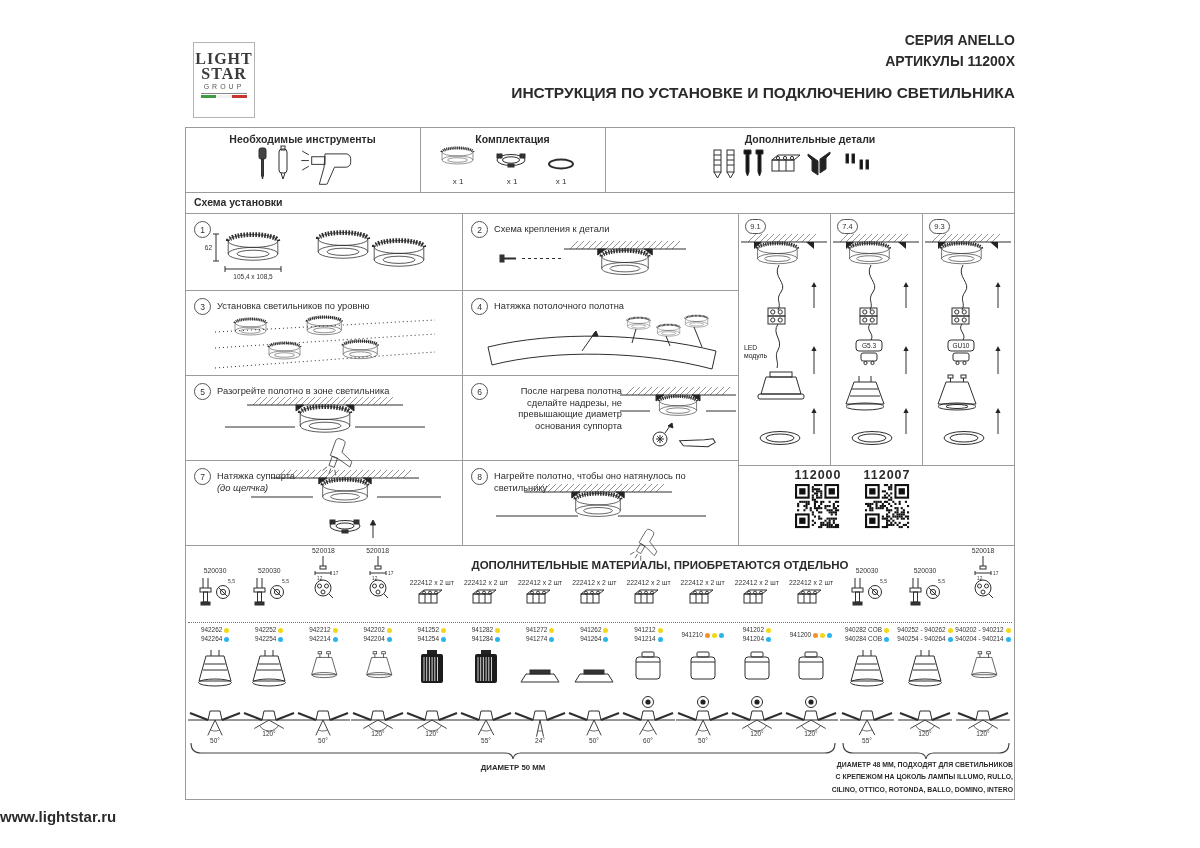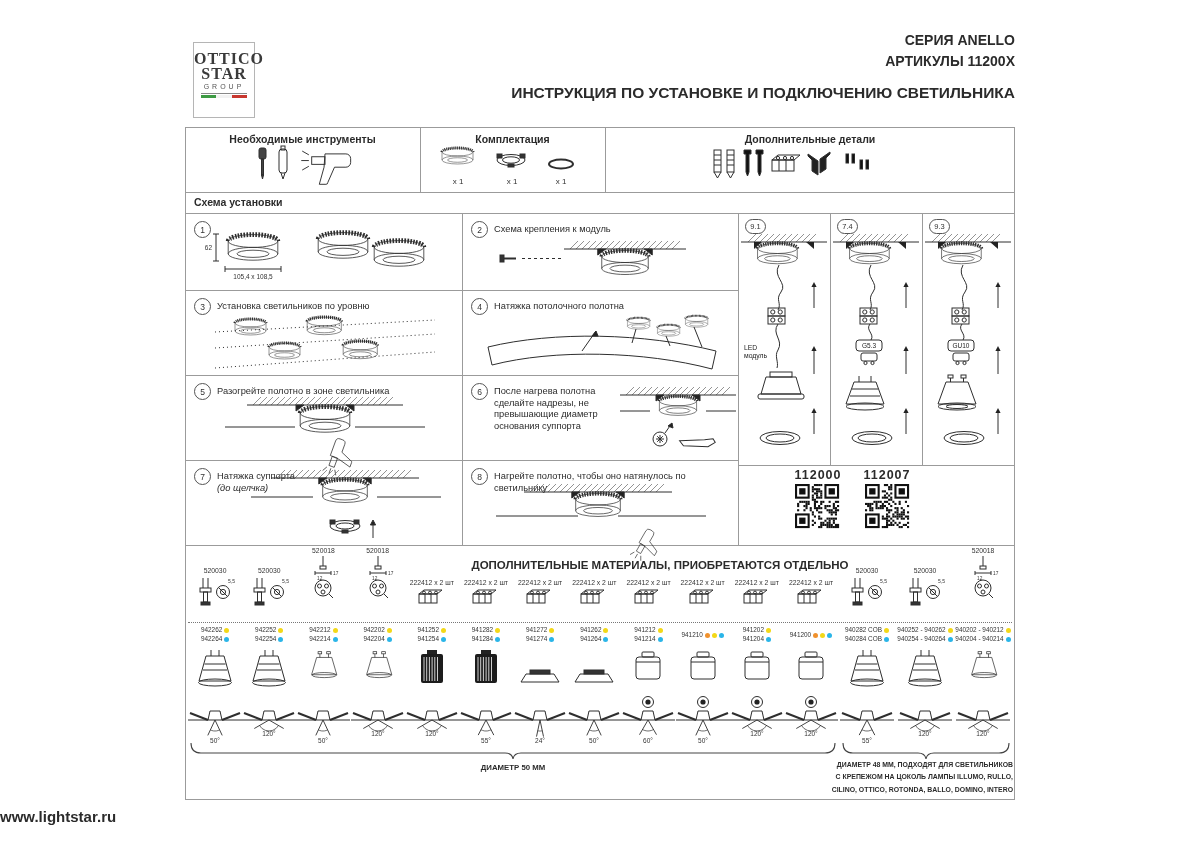--- a/index.html
+++ b/index.html
@@ -65,21 +65,21 @@
   
   .site{position:absolute;left:0;right:0;top:808px;text-align:left;font-size:15px;
         font-weight:bold;color:#2b2b2b;}
 </style>
 </head>
 <body>
 
 <div class="sheet">
 
   <div class="logo-box">
-    <div class="logo-word">OTTICO</div>
+    <div class="logo-word">LIGHT</div>
     <div class="logo-word">STAR</div>
     <div class="logo-group">GROUP</div>
     <div class="logo-flag">
       <span id="flag-g" style="background: rgb(62, 155, 68);"></span>
         <span id="flag-w" style="background: rgb(242, 242, 242);"></span>
         <span id="flag-r" style="background: rgb(200, 55, 47);"></span>
     </div>
   </div>
 
   <div class="hdr-block">
@@ -239,21 +239,21 @@
   <line x1="4" y1="10" x2="4" y2="26"></line>
               <line x1="66" y1="10" x2="66" y2="26"></line>
   <ellipse cx="35" cy="26" rx="31" ry="8"></ellipse>
               <ellipse cx="35" cy="26" rx="20" ry="4.5"></ellipse>
             </g>
           </g>
         </svg></div>
   </div>
   <div class="step-cell" style="left:462px;top:213px;width:276px;height:77px;">
     <div class="num-circle">2</div>
-    <div class="step-title">Схема крепления к модуль</div>
+    <div class="step-title">Схема крепления к детали</div>
     <div class="diag" style="left:36px;top:26px;"><svg width="220" height="46" viewBox="0 0 220 46" style="overflow:visible">
           <g fill="none" stroke="#2e2e2e" stroke-width="1">
   <rect x="2" y="16" width="4" height="7" fill="#333"></rect>
             <line x1="6" y1="19.5" x2="18" y2="19.5" stroke-width="2"></line>
   <line x1="24" y1="19.5" x2="66" y2="19.5" stroke-dasharray="3,3"></line>
   <g transform="translate(72,2)">
               <g stroke="#666" stroke-width=".7">
                 <line x1="0" y1="8" x2="8" y2="0"></line>
                 <line x1="6" y1="8" x2="14" y2="0"></line>
                 <line x1="12" y1="8" x2="20" y2="0"></line>
@@ -422,21 +422,21 @@
   <path d="M0,2 h22 a5,5 0 0 1 5,5 v4 a5,5 0 0 1 -5,5 h-12 l-7,16 a2,2 0 0 1 -2,2 h-7 l5,-18 z"></path>
   <line x1="-17" y1="3" x2="-24" y2="-1"></line>
               <line x1="-17" y1="9" x2="-25" y2="9"></line>
               <line x1="-17" y1="15" x2="-24" y2="19"></line>
             </g>
           </g>
         </svg></div>
   </div>
   <div class="step-cell" style="left:462px;top:375px;width:276px;height:85px;">
     <div class="num-circle">6</div>
-    <div class="step-title" style="width:128px;">После нагрева полотна сделайте надрезы, не превышающие диаметр основания суппорта</div>
+    <div class="step-title" style="width:128px;text-align:right;">После нагрева полотна сделайте надрезы, не превышающие диаметр основания суппорта</div>
     <div class="diag" style="left:158px;top:12px;"><svg width="116" height="70" viewBox="0 0 116 70" style="overflow:visible">
           <g fill="none" stroke="#2e2e2e" stroke-width="1">
   <g transform="translate(6,0)">
               <g stroke="#666" stroke-width=".7">
                 <line x1="0" y1="8" x2="8" y2="0"></line>
                 <line x1="6" y1="8" x2="14" y2="0"></line>
                 <line x1="12" y1="8" x2="20" y2="0"></line>
                 <line x1="18" y1="8" x2="26" y2="0"></line>
                 <line x1="24" y1="8" x2="32" y2="0"></line>
                 <line x1="30" y1="8" x2="38" y2="0"></line>

